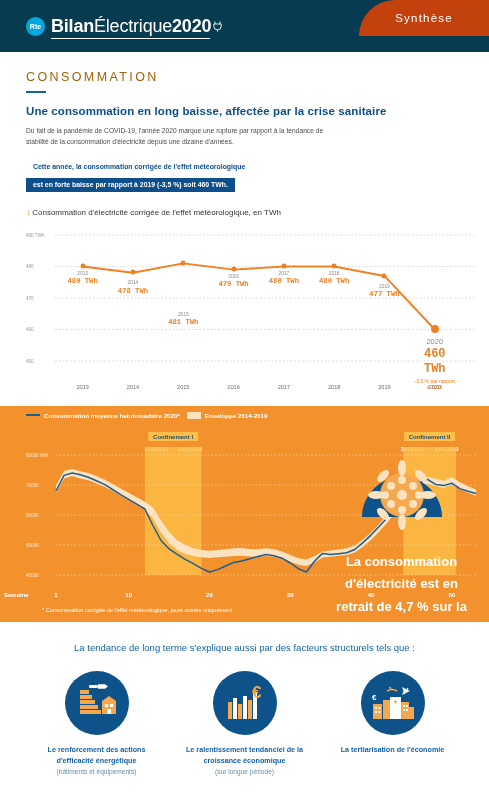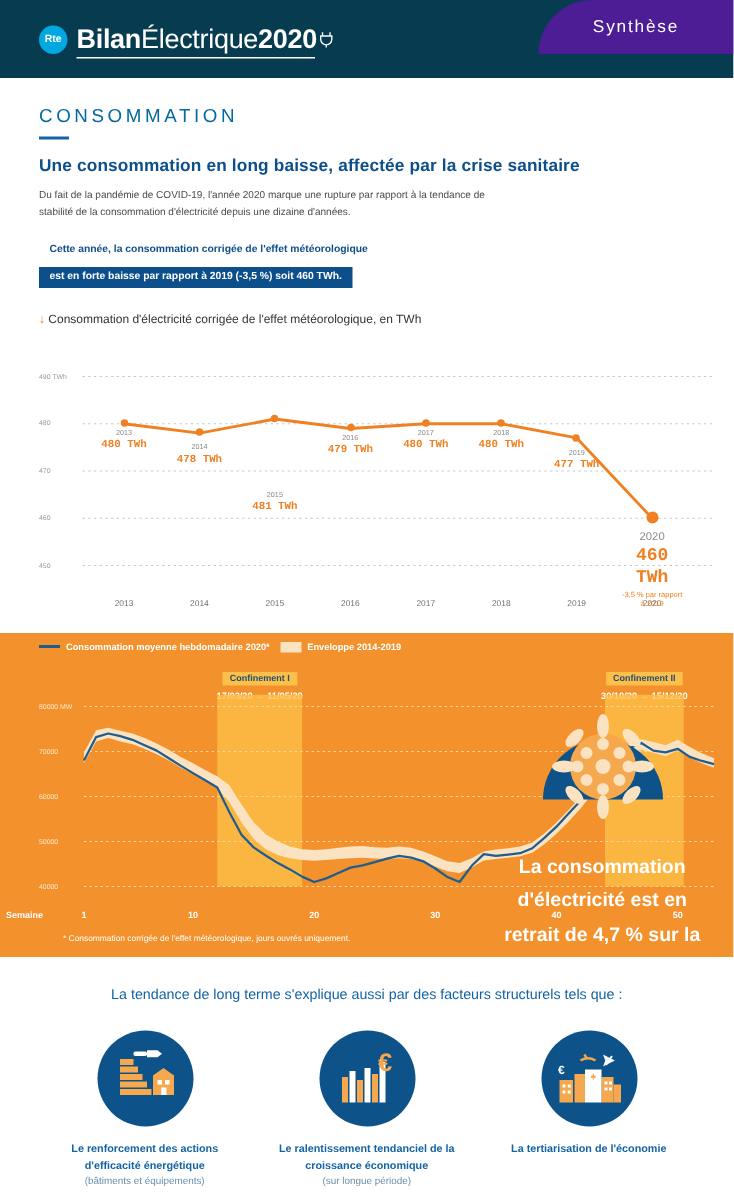--- a/index.html
+++ b/index.html
@@ -14,21 +14,21 @@
     position: relative;
     height: 52px;
     background: #073c50;
     display: flex;
     align-items: center;
   }
   .header-tab {
     position: absolute;
     right: 0; top: 0; bottom: 16px;
     width: 130px;
-    background: #4c1d95;
+    background: #c2410c;
     border-top-left-radius: 52px;
     border-bottom-left-radius: 0;
     display: flex; align-items: center; justify-content: center;
     color: #ffffff;
     font-size: 11.5px;
     letter-spacing: 1.2px;
   }
   .logo-wrap { display: flex; align-items: center; padding-left: 26px; }
   .logo-circle {
     width: 19px; height: 19px; border-radius: 50%;
@@ -44,21 +44,21 @@
   .logo-text .thin { font-weight: 300; }
   .logo-underline {
     position: absolute; left: 0; right: 12px; bottom: -2px;
     height: 1px; background: #ffffff;
   }
   .plug-icon { display: inline-block; margin-left: 2px; }
 
   
   .sec1 { padding: 18px 26px 0 26px; }
   .kicker {
-    color: #0369a1; font-size: 12.5px; letter-spacing: 2.4px;
+    color: #a16207; font-size: 12.5px; letter-spacing: 2.4px;
     font-weight: 400;
   }
   .rule { width: 20px; height: 2px; background: #1463a5; margin: 7px 0 12px 0; }
   .headline {
     color: #0d4f8b; font-size: 11.5px; font-weight: bold;
     letter-spacing: 0.1px; margin-bottom: 8px;
   }
   .bodytext {
     color: #4c4c4c; font-size: 6.7px; line-height: 1.65;
     max-width: 300px;
@@ -71,21 +71,21 @@
   .callout-line2 {
     display: inline-block;
     background: #0d4f8b; color: #ffffff;
     font-size: 6.9px; font-weight: bold;
     padding: 3.5px 7px 3.5px 7px;
   }
 
   
   .chart1-wrap { margin-top: 16px; padding: 0 10px 0 26px; }
   .chart1-title {
-    color: #333333; font-size: 8px; margin-bottom: 20px;
+    color: #333333; font-size: 8px; margin-bottom: 4px;
   }
   .chart1-title .arrow { color: #f08122; font-weight: bold; }
   .chart1 { position: relative; height: 175px; }
   .ytick {
     position: absolute; left: 0; width: 28px;
     text-align: left; font-size: 4.6px; color: #9a9a9a;
     transform: translateY(-50%);
   }
   .pt {
     position: absolute; width: 5px; height: 5px; border-radius: 50%;

